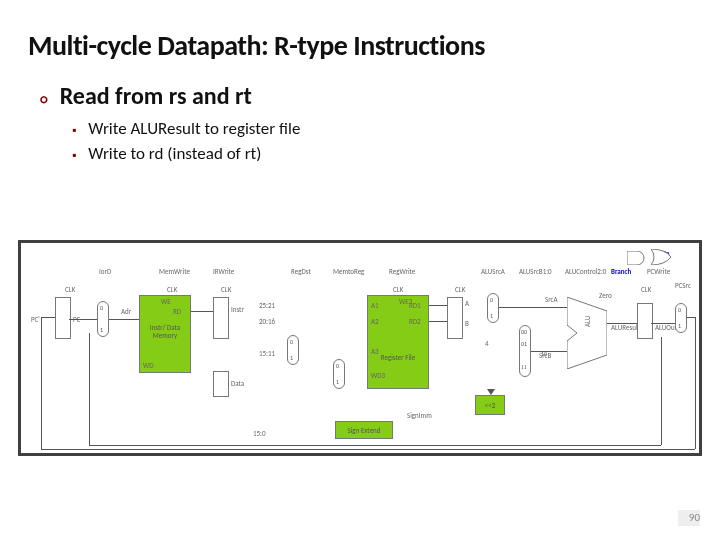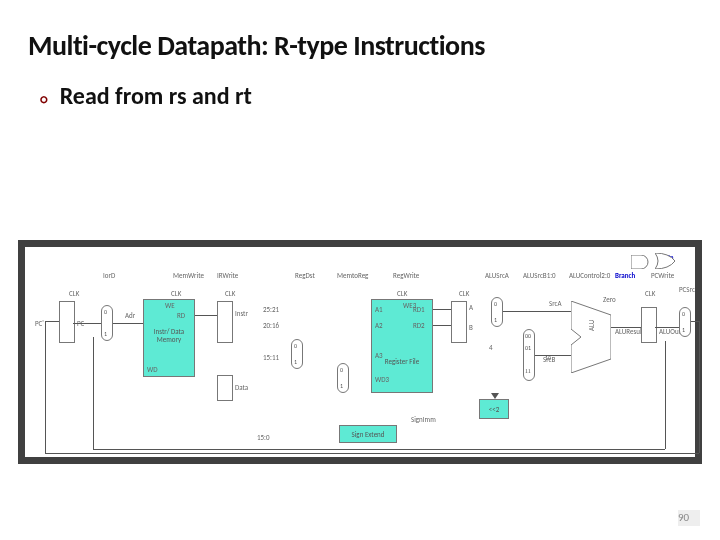--- a/index.html
+++ b/index.html
@@ -4,46 +4,50 @@
 <style>
   html, body { margin:0; padding:0; font-family:"Calibri","Segoe UI",Arial,sans-serif; background:#fff; }
   .slide { width:720px; height:540px; position:relative; box-sizing:border-box; padding:28px 28px 0 28px; }
   .title { font-size:28px; font-weight:700; color:#111; margin:0 0 18px 0; letter-spacing:-0.5px; }
   ul.b1 { list-style:none; padding-left:12px; margin:0 0 6px 0; }
   ul.b1 > li::before { content:"○"; color:#800000; font-size:14px; margin-right:12px; }
   ul.b1 > li { font-size:24px; font-weight:700; color:#111; }
   ul.b2 { list-style:none; padding-left:44px; margin:8px 0 0 0; }
   ul.b2 > li::before { content:"▪"; color:#800000; font-size:12px; margin-right:12px; }
   ul.b2 > li { font-size:17px; font-weight:400; color:#111; margin:4px 0; }
-  .diagram { position:absolute; left:18px; right:18px; top:240px; height:210px; border:7px solid #404040; }
-  .box { position:absolute; border:1px solid #777; background:#5eead4; font-size:7px; color:#555; text-align:center; box-sizing:border-box; padding-top:3px; }
+  .diagram { position:absolute; left:18px; right:18px; top:240px; height:210px; border:3px solid #404040; }
+  .box { position:absolute; border:1px solid #777; background:#84cc16; font-size:7px; color:#555; text-align:center; box-sizing:border-box; padding-top:3px; }
   .label { position:absolute; font-size:7px; color:#666; white-space:nowrap; }
   .label.blue { color:#00c; font-weight:700; }
   .mux { position:absolute; width:12px; border:1px solid #777; border-radius:6px; background:#fff; font-size:6px; color:#555; text-align:center; box-sizing:border-box; }
   .reg { position:absolute; width:14px; border:1px solid #777; background:#fff; }
   .alu { position:absolute; }
   .alu svg { display:block; }
   .wire { position:absolute; background:#555; }
-  .page { position:absolute; right:20px; bottom:14px; width:22px; height:16px; background:#eee; color:#888; font-size:11px; text-align:left; line-height:16px; }
+  .page { position:absolute; right:20px; bottom:14px; width:22px; height:16px; background:#eee; color:#888; font-size:11px; text-align:right; line-height:16px; }
   
   .tri { position:absolute; width:0; height:0; border-left:4px solid transparent; border-right:4px solid transparent; border-top:6px solid #555; }
 </style>
 </head>
 <body>
 
 <div class="slide">
   <h1 class="title">Multi-cycle Datapath: R-type Instructions</h1>
   <ul class="b1">
     <li><span>Read from rs and rt</span></li>
   </ul>
+  <ul class="b2">
+    <li><span>Write ALUResult to register file</span></li>
+    <li><span>Write to rd (instead of rt)</span></li>
+  </ul>
 
   <div class="diagram">
 
     <span class="label" style="left:78px; top:24px;">IorD</span>
-    <span class="label" style="left:138px; top:24px;margin-left:10px;">MemWrite</span>
+    <span class="label" style="left:138px; top:24px;">MemWrite</span>
     <span class="label" style="left:192px; top:24px;">IRWrite</span>
     <span class="label" style="left:270px; top:24px;">RegDst</span>
     <span class="label" style="left:312px; top:24px;">MemtoReg</span>
     <span class="label" style="left:368px; top:24px;">RegWrite</span>
     <span class="label" style="left:460px; top:24px;">ALUSrcA</span>
     <span class="label" style="left:498px; top:24px;">ALUSrcB1:0</span>
     <span class="label" style="left:544px; top:24px;">ALUControl2:0</span>
     <span class="label blue" style="left:590px; top:24px;">Branch</span>
     <span class="label" style="left:626px; top:24px;">PCWrite</span>
     <span class="label blue" style="left:634px; top:6px;">PCEn</span>

